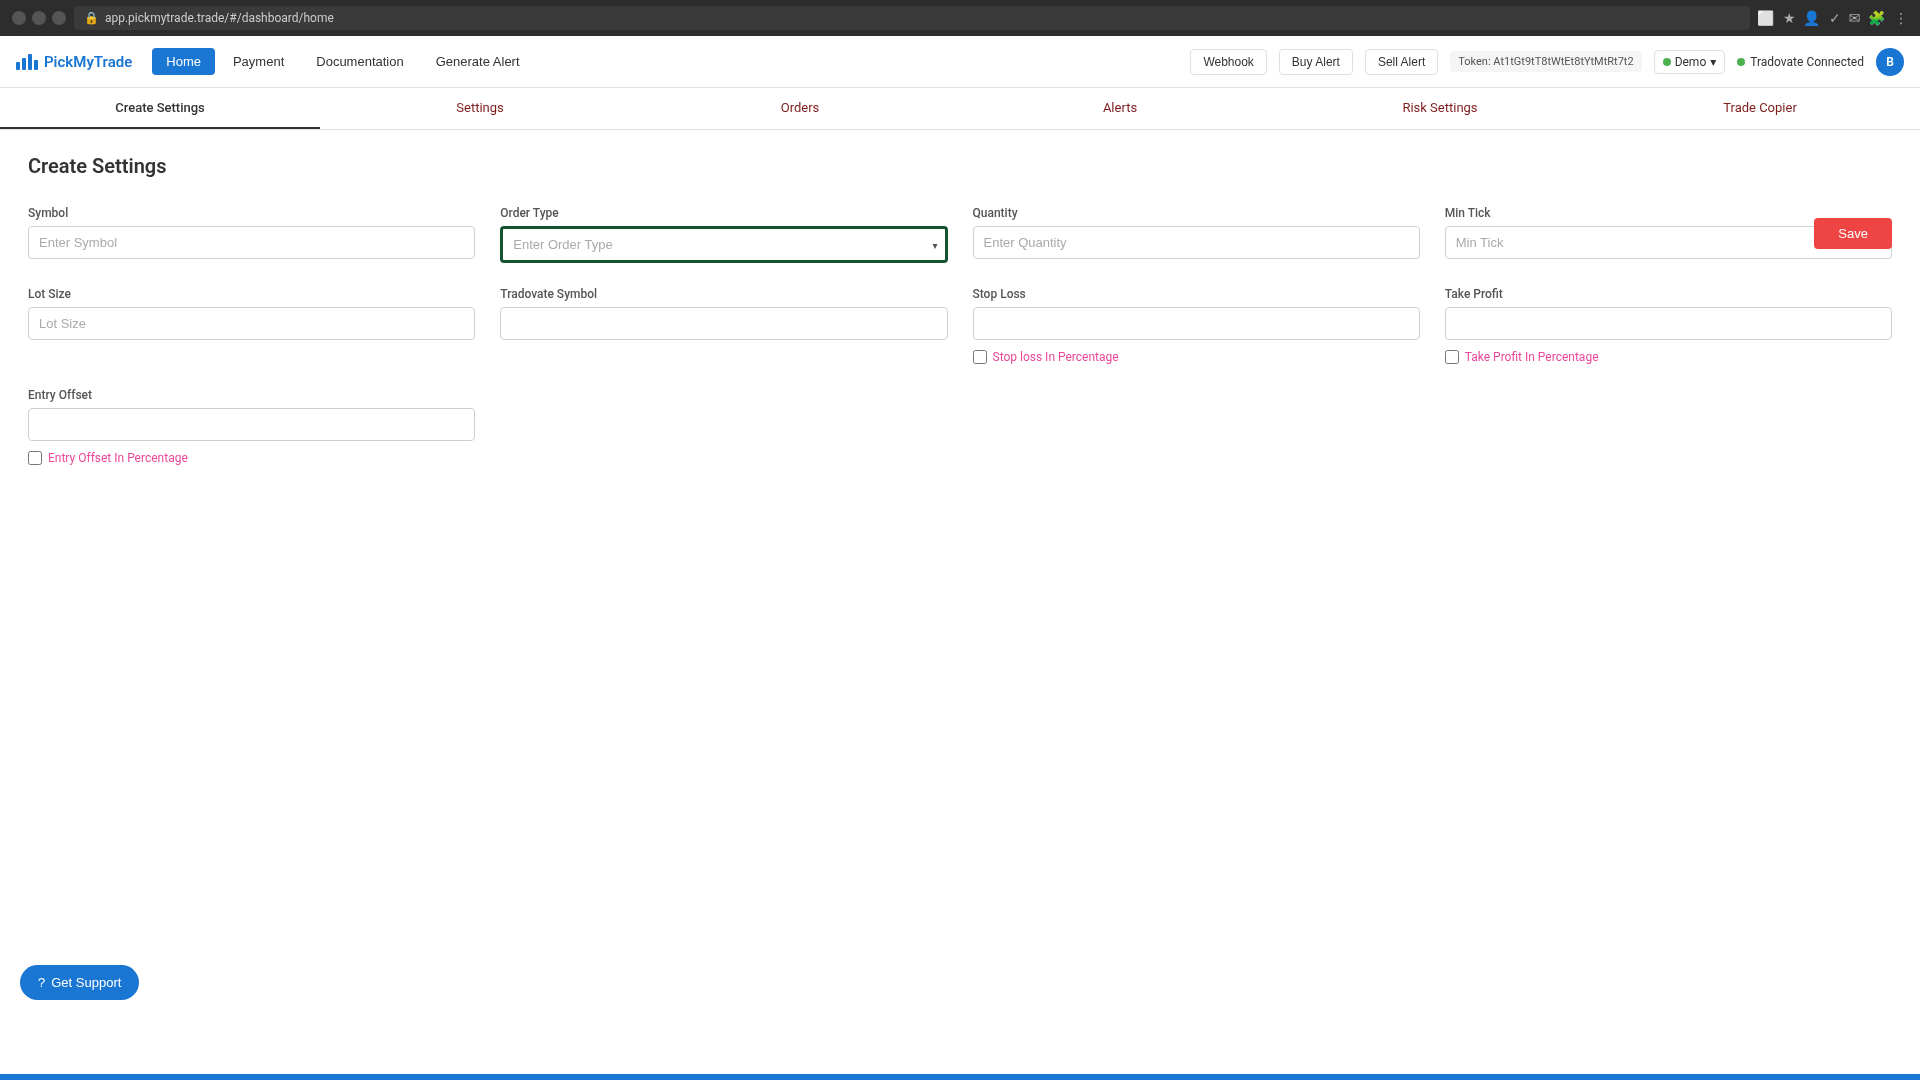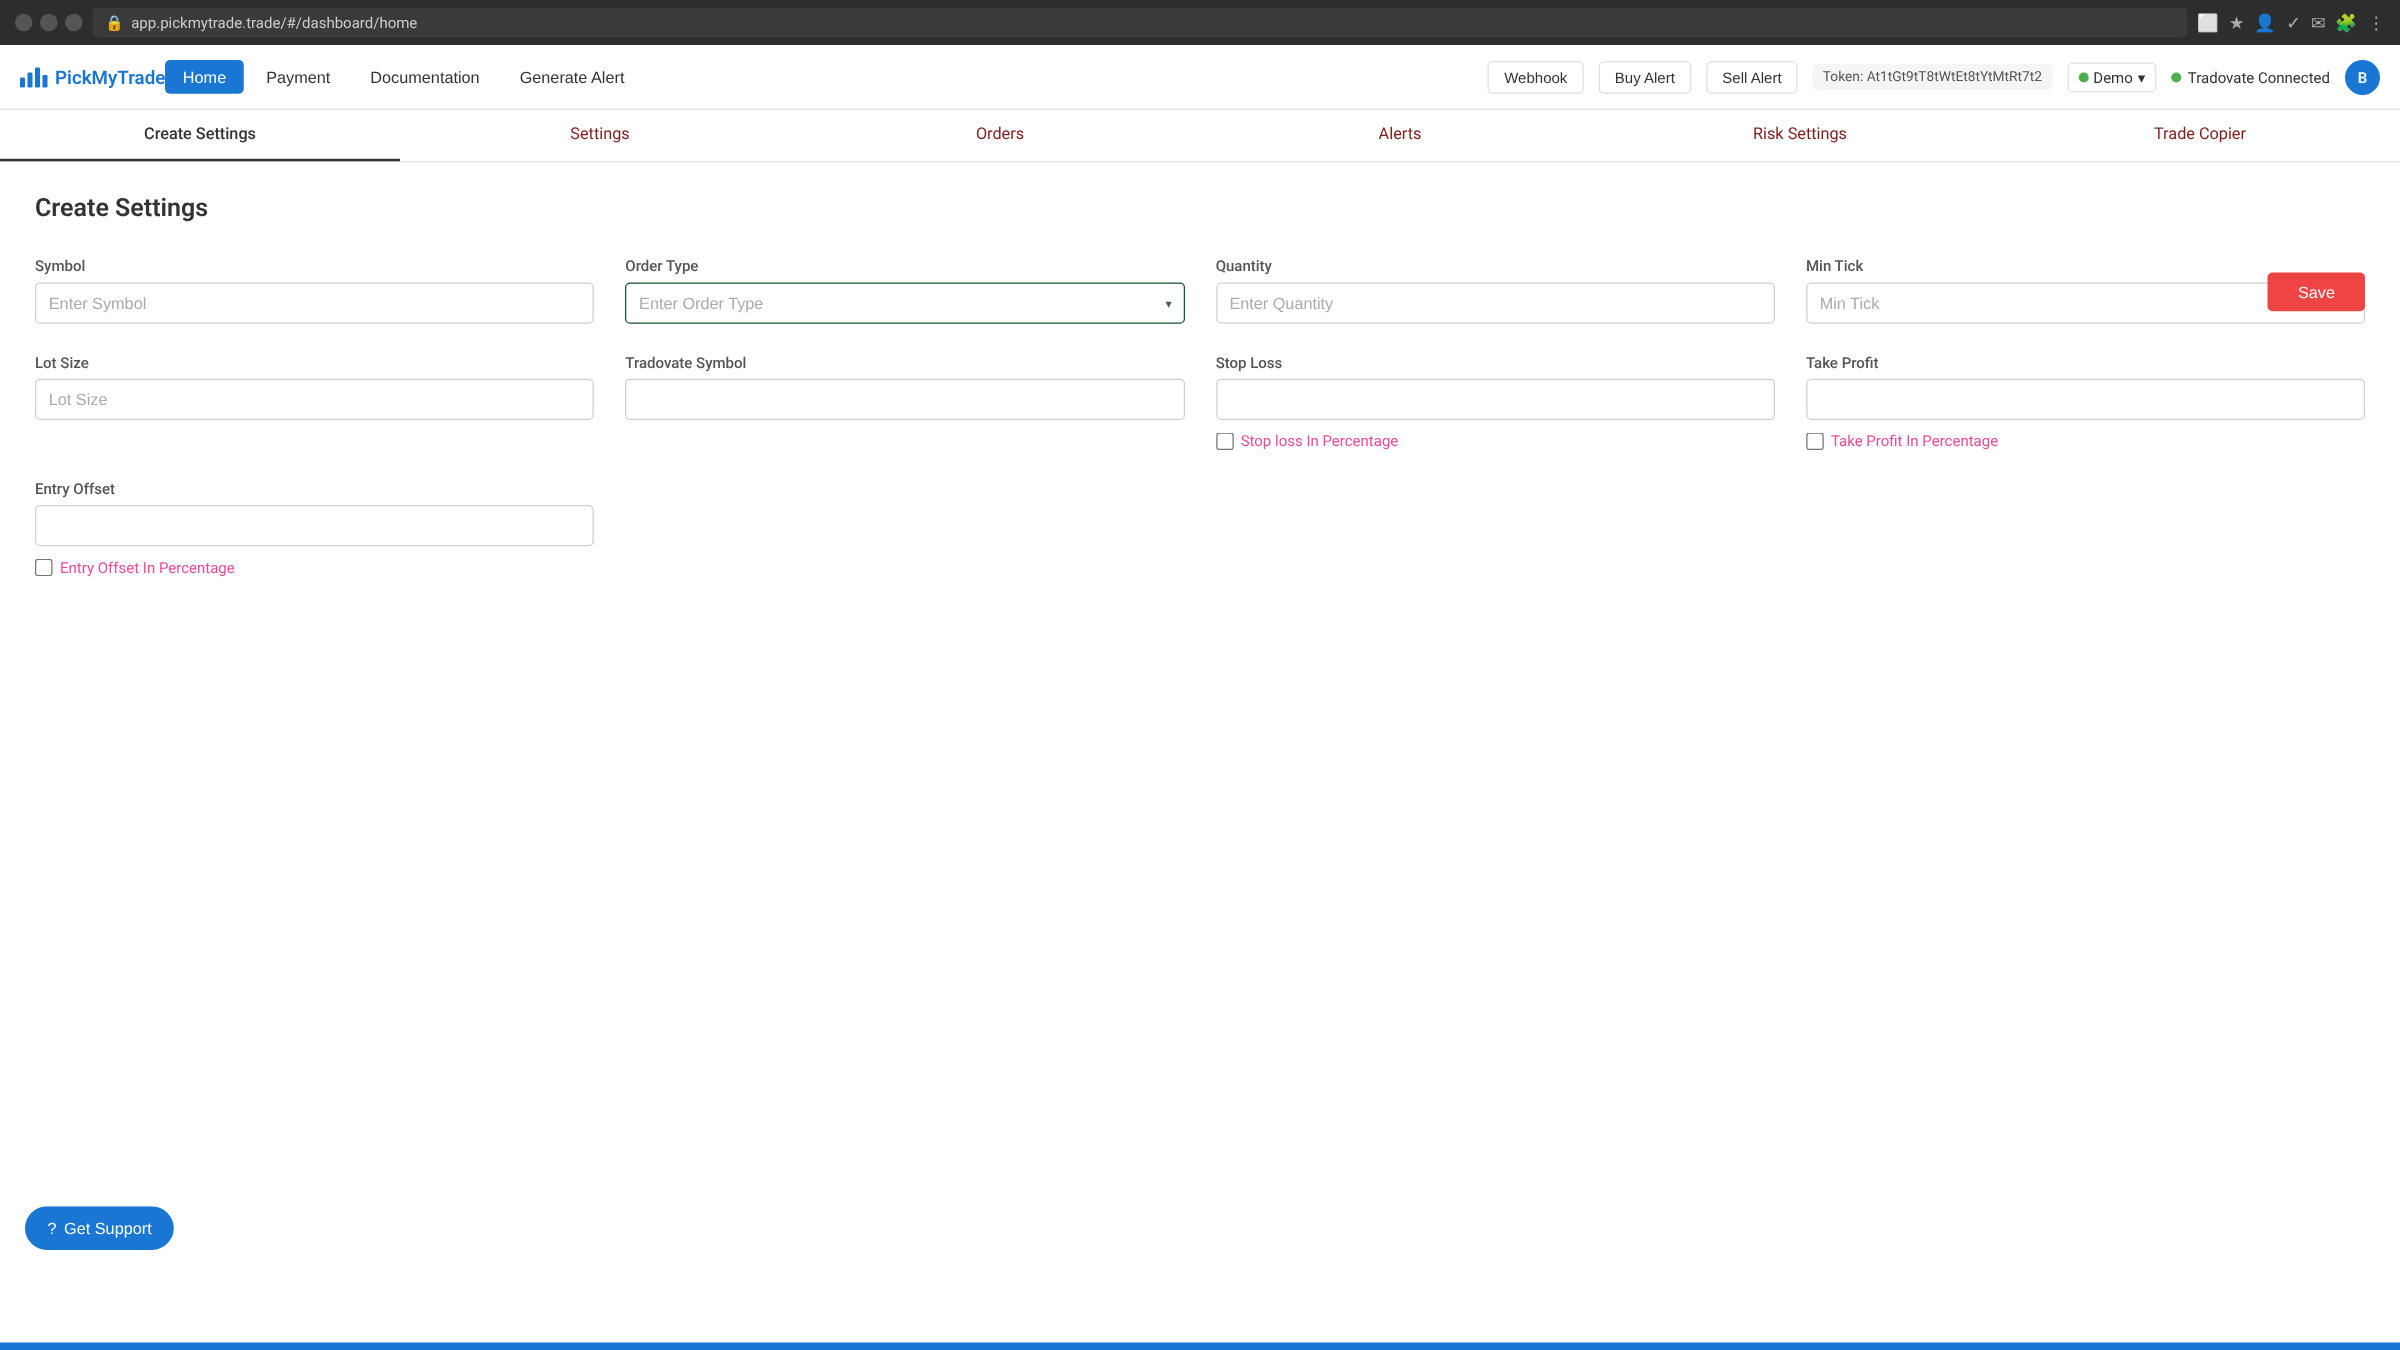--- a/index.html
+++ b/index.html
@@ -44,20 +44,21 @@
       height: 52px;
       display: flex;
       align-items: center;
       padding: 0 16px;
       gap: 0;
     }
     .logo-area {
       display: flex;
       align-items: center;
       gap: 6px;
+      margin-right: 20px;
       text-decoration: none;
     }
     .logo-bars { display: flex; gap: 2px; align-items: flex-end; }
     .logo-bar { background: #1976d2; width: 4px; border-radius: 1px; }
     .logo-bar:nth-child(1) { height: 8px; }
     .logo-bar:nth-child(2) { height: 12px; }
     .logo-bar:nth-child(3) { height: 16px; }
     .logo-bar:nth-child(4) { height: 10px; }
     .logo-text { font-size: 15px; font-weight: 600; color: #1976d2; }
     .nav-links { display: flex; align-items: center; gap: 4px; flex: 1; }
@@ -138,21 +139,21 @@
       padding: 8px 10px;
       font-size: 13px;
       color: #333;
       background: #fff;
       outline: none;
       width: 100%;
     }
     .form-input::placeholder { color: #aaa; }
     .form-select-wrapper { position: relative; }
     .form-select {
-      border: 1px solid #14532d;
+      border: 3px solid #14532d;
       border-radius: 4px;
       padding: 8px 30px 8px 10px;
       font-size: 13px;
       color: #aaa;
       background: #fff;
       outline: none;
       width: 100%;
       appearance: none;
       cursor: pointer;
     }

